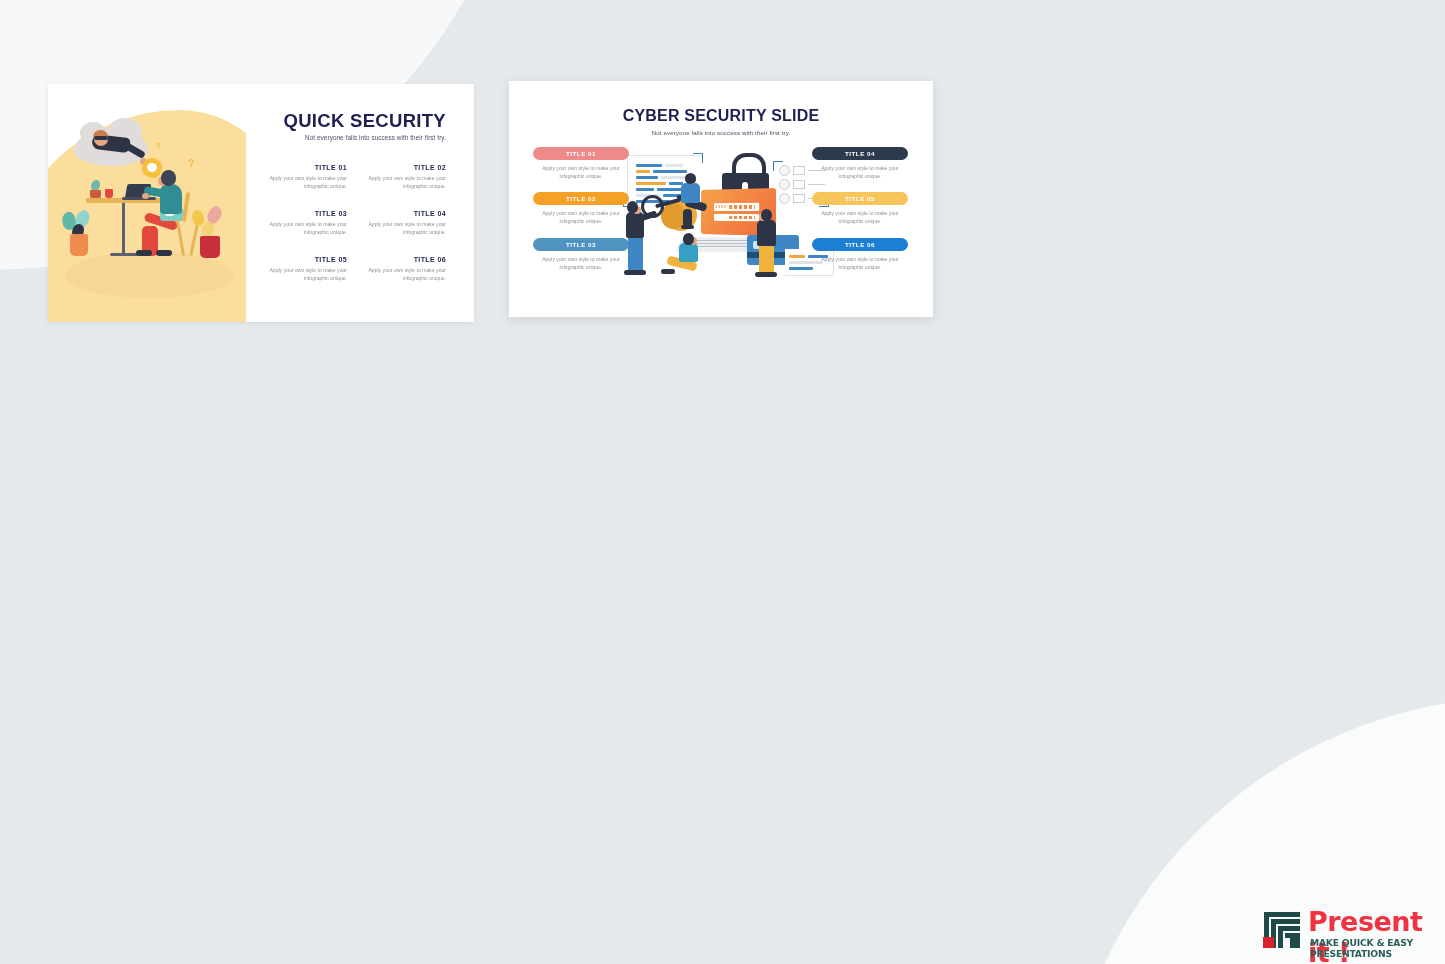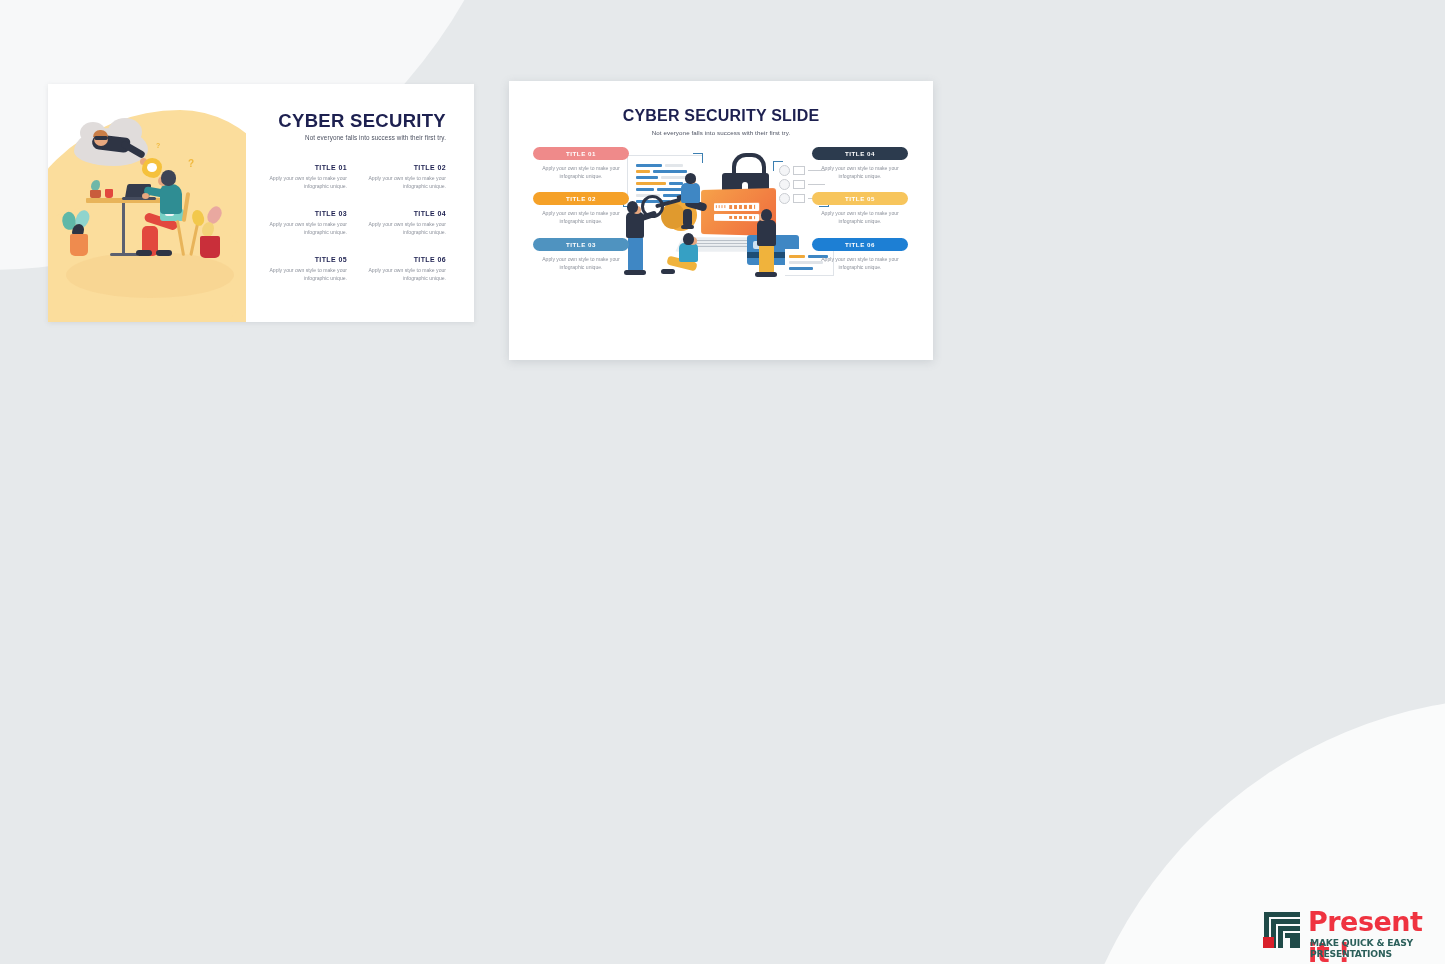--- a/index.html
+++ b/index.html
@@ -17,21 +17,21 @@
   .bg-bottomright-circle{
     position:absolute;left:1062px;top:697px;width:920px;height:920px;
     border-radius:50%;background:#fafbfb;
   }
   
   .slide{
     position:absolute;background:#ffffff;overflow:hidden;
   }
   #slide1{left:48px;top:84px;width:426px;height:238px;
     box-shadow:0 1px 5px rgba(90,100,110,.13);}
-  #slide2{left:509px;top:81px;width:424px;height:279px;
+  #slide2{left:509px;top:81px;width:424px;height:236px;
     box-shadow:0 2px 9px rgba(90,100,110,.18);}
 
   
   .s1-blob{
     position:absolute;left:-42px;top:26px;width:300px;height:300px;
     background:#fbdd9c;
     border-radius:58% 42% 46% 54% / 56% 52% 48% 44%;
   }
   .s1-blob2{
     position:absolute;left:-60px;top:120px;width:260px;height:160px;
@@ -299,21 +299,21 @@
     <div class="leaf-l2"></div>
     <div class="leaf-l3"></div>
     <div class="pot-l"></div>
     <div class="leaf-r1"></div>
     <div class="leaf-r2"></div>
     <div class="leaf-r3"></div>
     <div class="pot-r"></div>
   </div>
 
   <div class="s1-right"></div>
-  <div class="s1-title">CYBER SECURITY</div>
+  <div class="s1-title">QUICK SECURITY</div>
   <div class="s1-sub">Not everyone falls into success with their first try.</div>
 
   <div class="s1-grid">
     <div class="s1-cell">
       <div class="t">TITLE 01</div>
       <div class="d">Apply your own style to make your infographic unique.</div>
     </div>
     <div class="s1-cell">
       <div class="t">TITLE 02</div>
       <div class="d">Apply your own style to make your infographic unique.</div>

